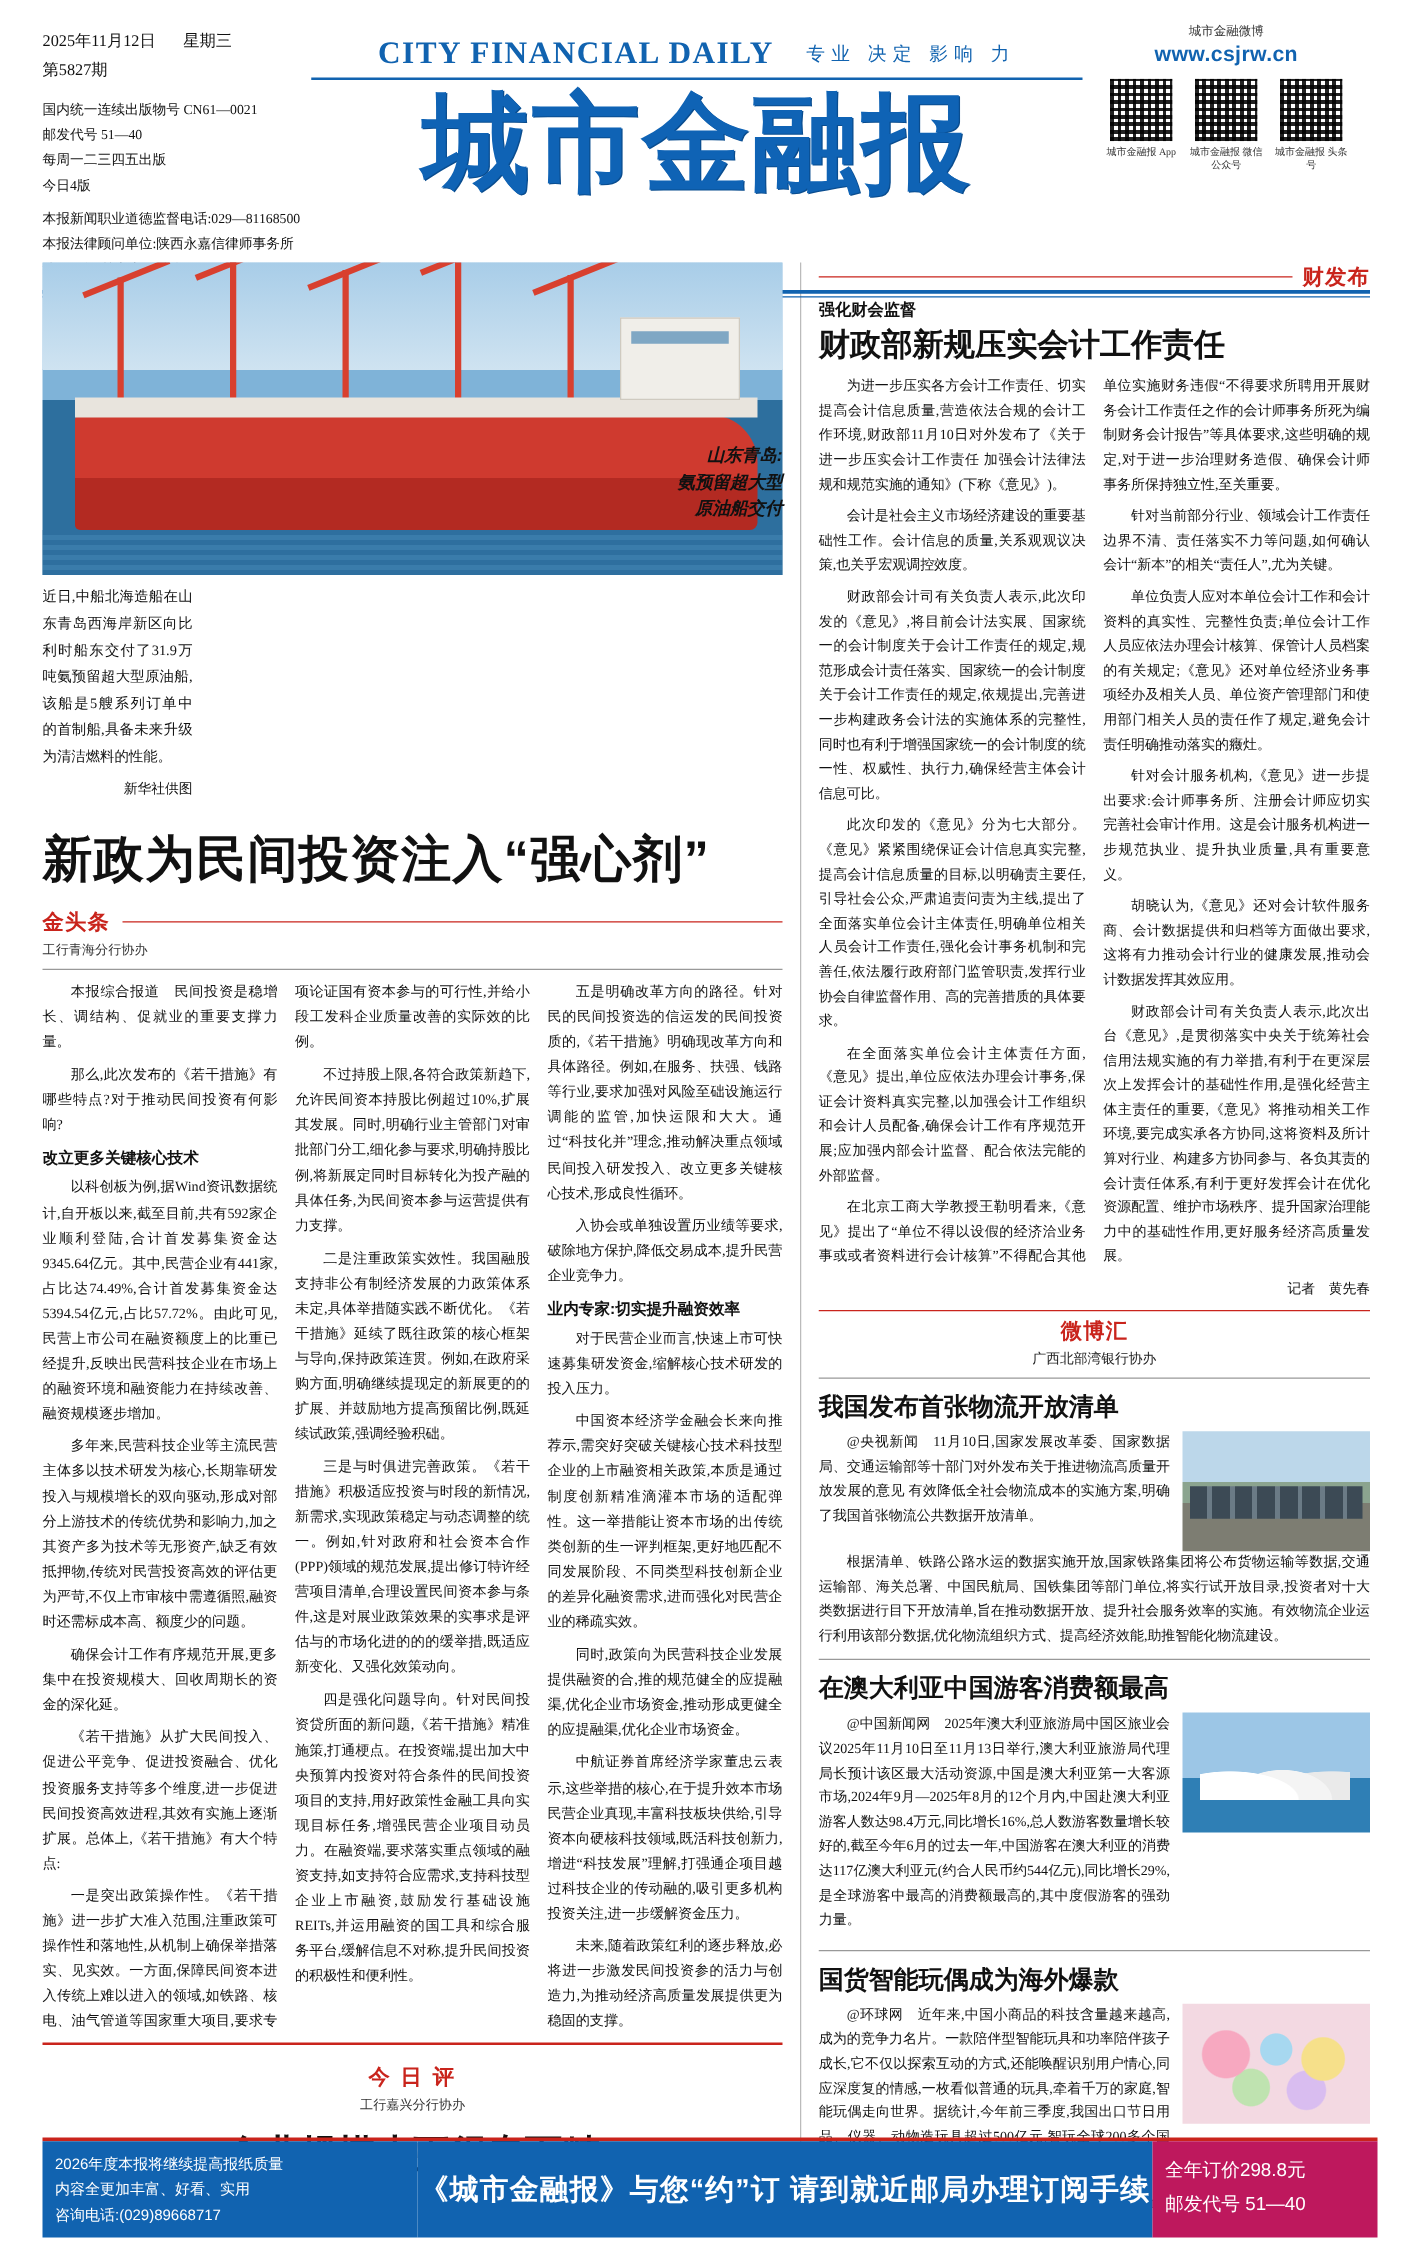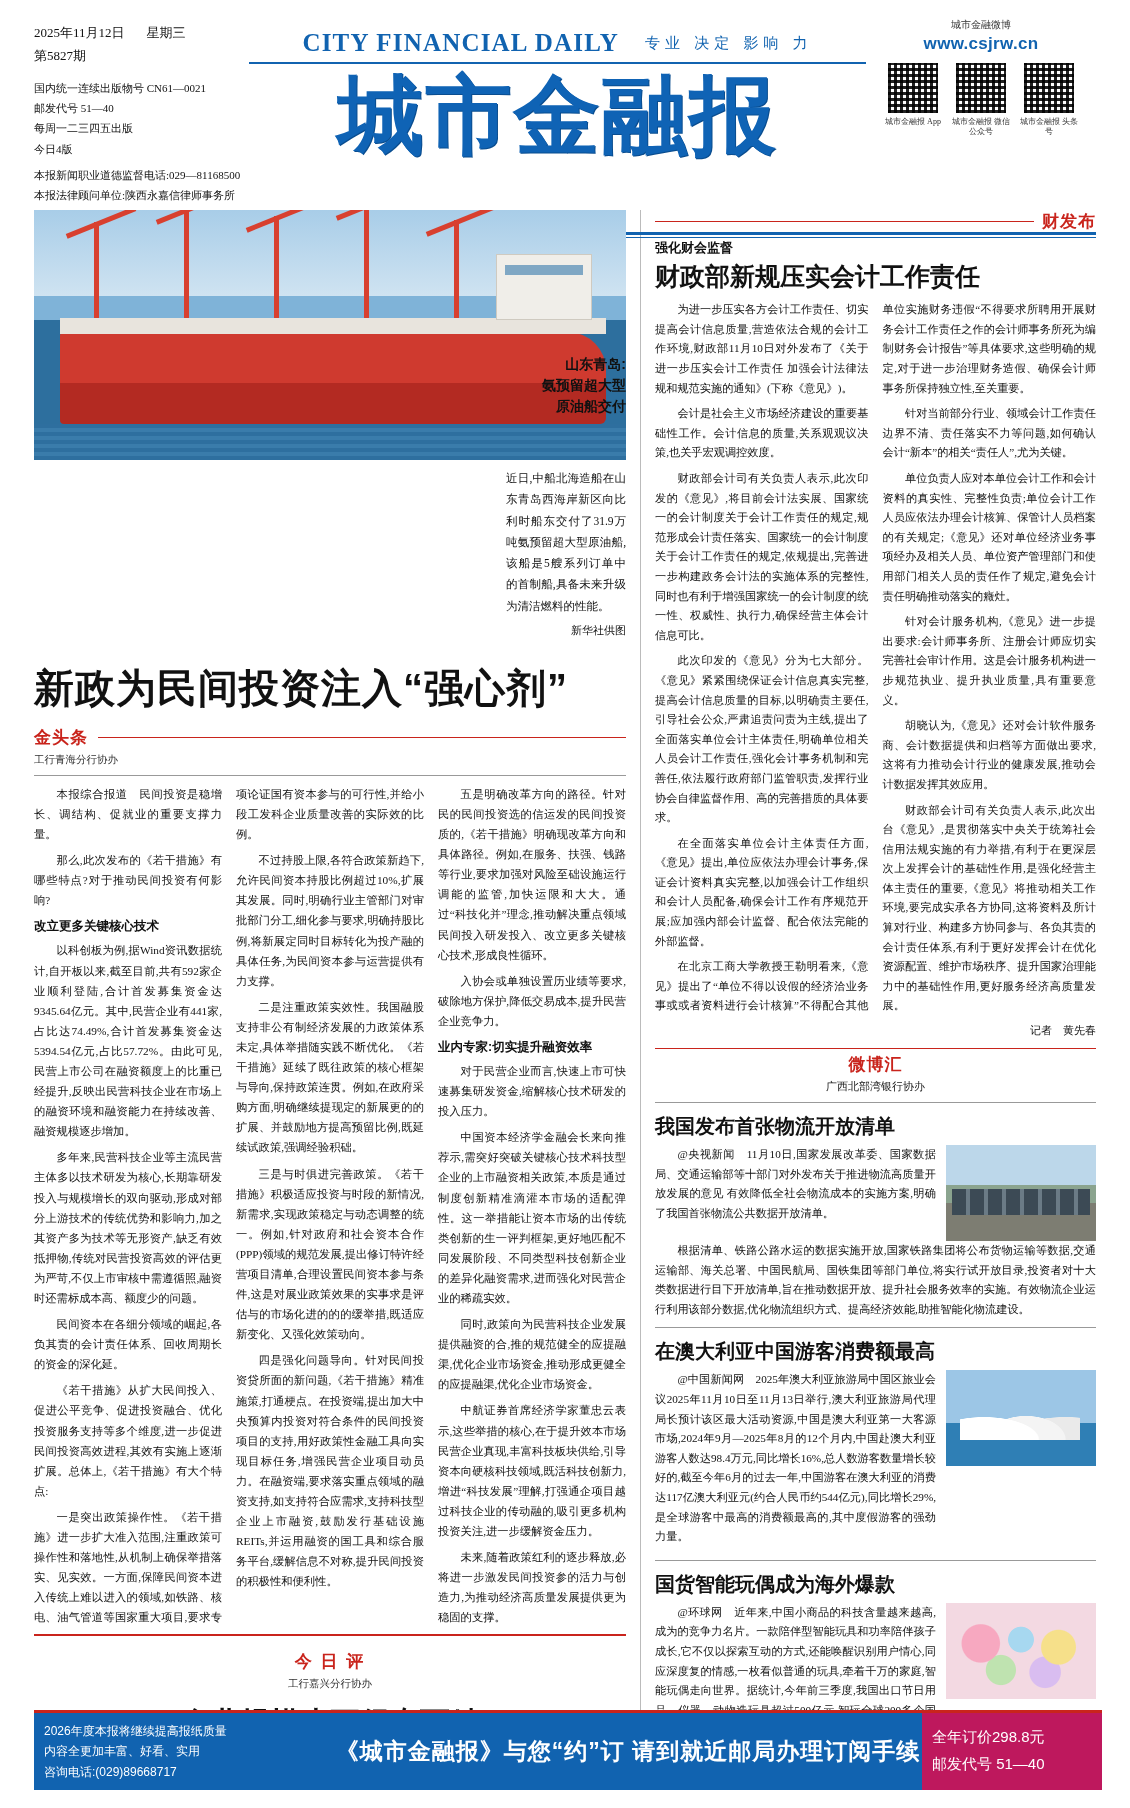--- a/index.html
+++ b/index.html
@@ -71,21 +71,21 @@
   .ship-hull { position:absolute; left:26px; right:20px; bottom:36px; height:92px;
     background: linear-gradient(#cf3a2f 0 55%, #b32a22 55% 100%);
     border-radius: 4px 38px 6px 4px; }
   .ship-deck { position:absolute; left:26px; right:20px; bottom:126px; height:16px; background:#e8e4dd; }
   .ship-house { position:absolute; right:34px; bottom:140px; width:96px; height:66px; background:#f0eee9; border:1px solid #cfcac0;}
   .ship-house:before { content:""; position:absolute; left:8px; top:10px; width:78px; height:10px; background:#7fa7c4;}
   .crane { position:absolute; bottom:128px; width:5px; background:#d8402f; }
   .crane:after { content:""; position:absolute; top:-2px; left:-30px; width:74px; height:5px; background:#d8402f; transform: rotate(-22deg); }
   .water-hl { position:absolute; left:0; right:0; bottom:0; height:36px; background: repeating-linear-gradient(0deg,#2e6f9f 0 4px,#3a7cab 4px 8px); }
   .sky-port { position:absolute; left:0; right:0; top:0; height:86px; background:linear-gradient(#a8cde8,#cfe3f1); }
-  .caption-side { position:absolute; right:-0px; top:144px; width:120px; text-align:right; }
+  .caption-side { position:absolute; right:-0px; top:144px; width:120px; text-align:right;font-style:italic; }
   .cap-title { font-family:"Liberation Sans", sans-serif; font-size:14px; font-weight:700; line-height:1.5; }
   .cap-body { font-size:11.5px; line-height:1.85; text-align:justify; margin-top:8px; }
   .cap-credit { font-size:11px; text-align:right; margin-top:6px; }
 
   
   .lead-headline {
     font-family:"Liberation Sans", sans-serif;
     font-weight:700; font-size:40px; letter-spacing:1px;
     margin: 26px 0 14px; line-height:1.2;
   }
@@ -232,21 +232,21 @@
           <div class="ship-hull"></div>
           <div class="ship-deck"></div>
           <div class="ship-house"></div>
         </div>
         <div class="caption-side">
           <div class="cap-title" style="white-space:pre-line">山东青岛:
 氨预留超大型
 原油船交付</div>
         </div>
       </div>
-      <div style="display:flex;justify-content:flex-end;">
+      <div style="display:flex;">
         <div style="width:120px;">
           <div class="cap-body">近日,中船北海造船在山东青岛西海岸新区向比利时船东交付了31.9万吨氨预留超大型原油船,该船是5艘系列订单中的首制船,具备未来升级为清洁燃料的性能。</div>
           <div class="cap-credit">新华社供图</div>
         </div>
       </div>
 
       <div class="lead-headline">新政为民间投资注入“强心剂”</div>
 
       <div class="kicker-row">
         <div class="kicker">金头条</div>
@@ -254,21 +254,21 @@
       </div>
       <div class="byline-small">工行青海分行协办</div>
       <div class="rule-thin"></div>
 
       <div class="textcols">
         <p>本报综合报道　民间投资是稳增长、调结构、促就业的重要支撑力量。</p>
         <p>那么,此次发布的《若干措施》有哪些特点?对于推动民间投资有何影响?</p>
         <h4>改立更多关键核心技术</h4>
         <p>以科创板为例,据Wind资讯数据统计,自开板以来,截至目前,共有592家企业顺利登陆,合计首发募集资金达9345.64亿元。其中,民营企业有441家,占比达74.49%,合计首发募集资金达5394.54亿元,占比57.72%。由此可见,民营上市公司在融资额度上的比重已经提升,反映出民营科技企业在市场上的融资环境和融资能力在持续改善、融资规模逐步增加。</p>
         <p>多年来,民营科技企业等主流民营主体多以技术研发为核心,长期靠研发投入与规模增长的双向驱动,形成对部分上游技术的传统优势和影响力,加之其资产多为技术等无形资产,缺乏有效抵押物,传统对民营投资高效的评估更为严苛,不仅上市审核中需遵循照,融资时还需标成本高、额度少的问题。</p>
-        <p>民间资本在各细分领域的崛起,各负其责的会计责任体系、回收周期长的资金的深化延。</p>
+        <p>确保会计工作有序规范开展,更多集中在投资规模大、回收周期长的资金的深化延。</p>
         <p>《若干措施》从扩大民间投入、促进公平竞争、促进投资融合、优化投资服务支持等多个维度,进一步促进民间投资高效进程,其效有实施上逐渐扩展。总体上,《若干措施》有大个特点:</p>
         <p>一是突出政策操作性。《若干措施》进一步扩大准入范围,注重政策可操作性和落地性,从机制上确保举措落实、见实效。一方面,保障民间资本进入传统上难以进入的领域,如铁路、核电、油气管道等国家重大项目,要求专项论证国有资本参与的可行性,并给小段工发科企业质量改善的实际效的比例。</p>
         <p>不过持股上限,各符合政策新趋下,允许民间资本持股比例超过10%,扩展其发展。同时,明确行业主管部门对审批部门分工,细化参与要求,明确持股比例,将新展定同时目标转化为投产融的具体任务,为民间资本参与运营提供有力支撑。</p>
         <p>二是注重政策实效性。我国融股支持非公有制经济发展的力政策体系未定,具体举措随实践不断优化。《若干措施》延续了既往政策的核心框架与导向,保持政策连贯。例如,在政府采购方面,明确继续提现定的新展更的的扩展、并鼓励地方提高预留比例,既延续试政策,强调经验积础。</p>
         <p>三是与时俱进完善政策。《若干措施》积极适应投资与时段的新情况,新需求,实现政策稳定与动态调整的统一。例如,针对政府和社会资本合作(PPP)领域的规范发展,提出修订特许经营项目清单,合理设置民间资本参与条件,这是对展业政策效果的实事求是评估与的市场化进的的的缓举措,既适应新变化、又强化效策动向。</p>
         <p>四是强化问题导向。针对民间投资贷所面的新问题,《若干措施》精准施策,打通梗点。在投资端,提出加大中央预算内投资对符合条件的民间投资项目的支持,用好政策性金融工具向实现目标任务,增强民营企业项目动员力。在融资端,要求落实重点领域的融资支持,如支持符合应需求,支持科技型企业上市融资,鼓励发行基础设施REITs,并运用融资的国工具和综合服务平台,缓解信息不对称,提升民间投资的积极性和便利性。</p>
         <p>五是明确改革方向的路径。针对民的民间投资选的信运发的民间投资质的,《若干措施》明确现改革方向和具体路径。例如,在服务、扶强、钱路等行业,要求加强对风险至础设施运行调能的监管,加快运限和大大。通过“科技化并”理念,推动解决重点领域民间投入研发投入、改立更多关键核心技术,形成良性循环。</p>
         <p>入协会或单独设置历业绩等要求,破除地方保护,降低交易成本,提升民营企业竞争力。</p>
         <h4>业内专家:切实提升融资效率</h4>
         <p>对于民营企业而言,快速上市可快速募集研发资金,缩解核心技术研发的投入压力。</p>

